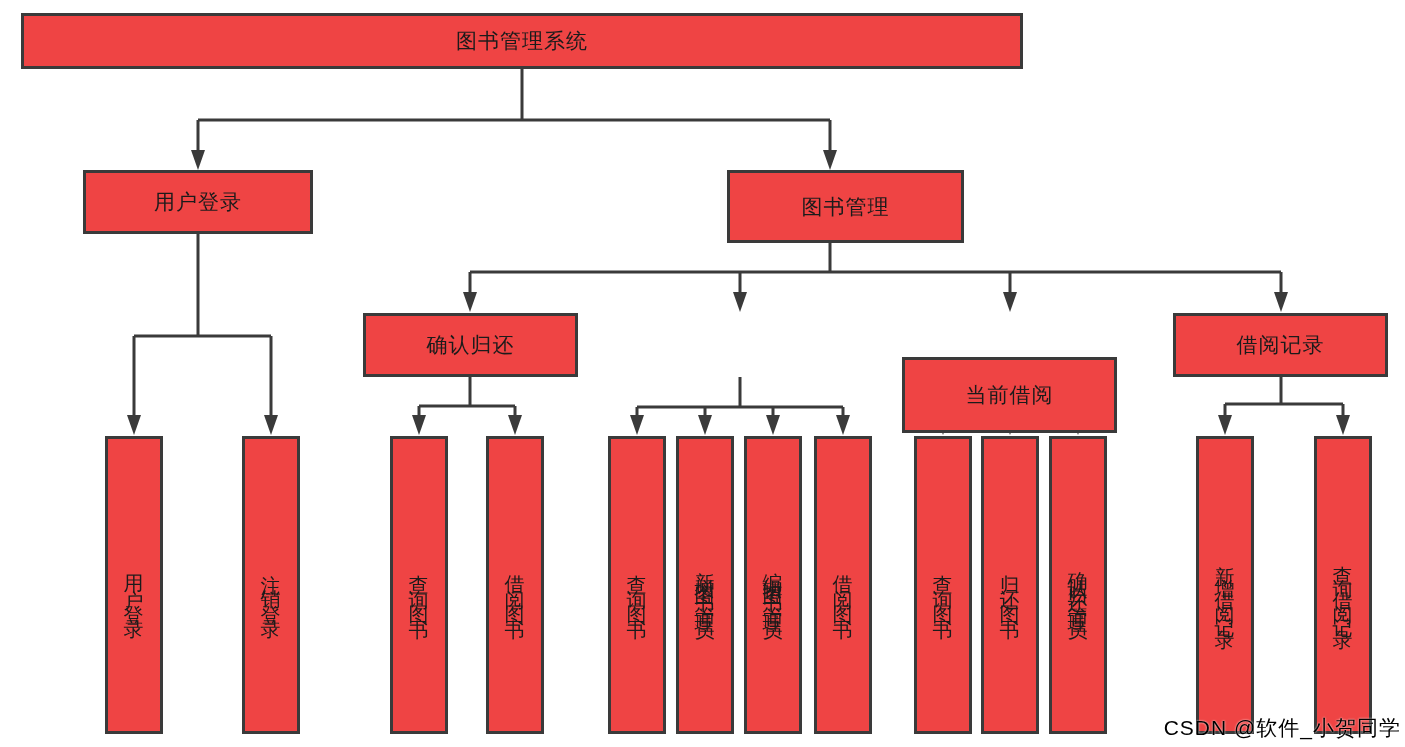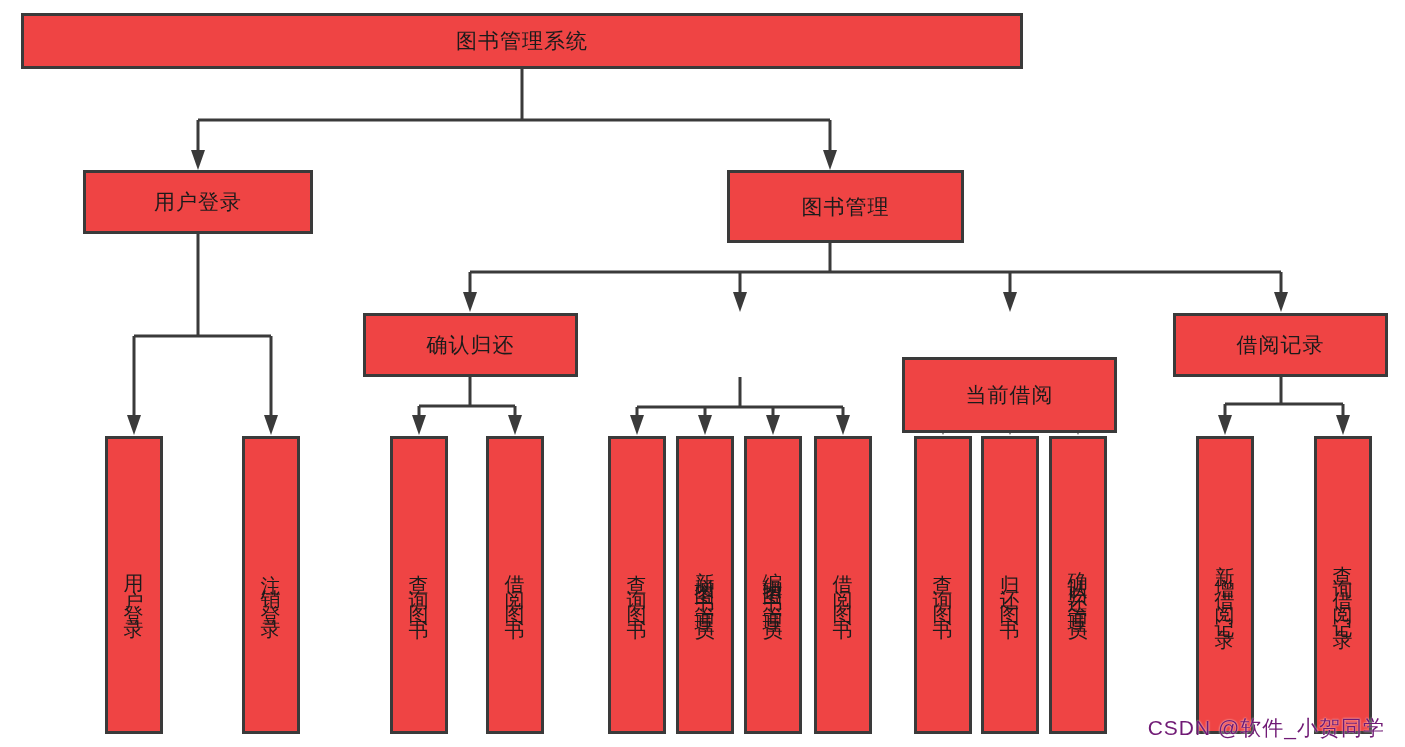--- a/index.html
+++ b/index.html
@@ -17,22 +17,22 @@
   }
   .node.h{font-size:21px;letter-spacing:1px;white-space:nowrap;}
   .node.v span{
     writing-mode:vertical-rl;text-orientation:mixed;
     font-size:20px;line-height:1;display:block;
   }
   .ls-a span{letter-spacing:15px;margin-top:8px;}
   .ls-b span{letter-spacing:13px;margin-top:7px;}
   .ls-c span{letter-spacing:7px;margin-top:4px;}
   .watermark{
-    position:absolute;right:20px;bottom:5px;z-index:3;
-    font-size:21px;color:#701a75;letter-spacing:1px;white-space:nowrap;
+    position:absolute;right:4px;bottom:5px;z-index:3;
+    font-size:21px;color:#000000;letter-spacing:1px;white-space:nowrap;
     text-shadow:0 0 2px #ffffff;
   }
 </style>
 </head>
 <body>
 
 <div class="stage">
 
   <svg class="wires" width="1405" height="747" viewBox="0 0 1405 747">
     <path fill="none" stroke="#3a3a3a" stroke-width="3" d="

